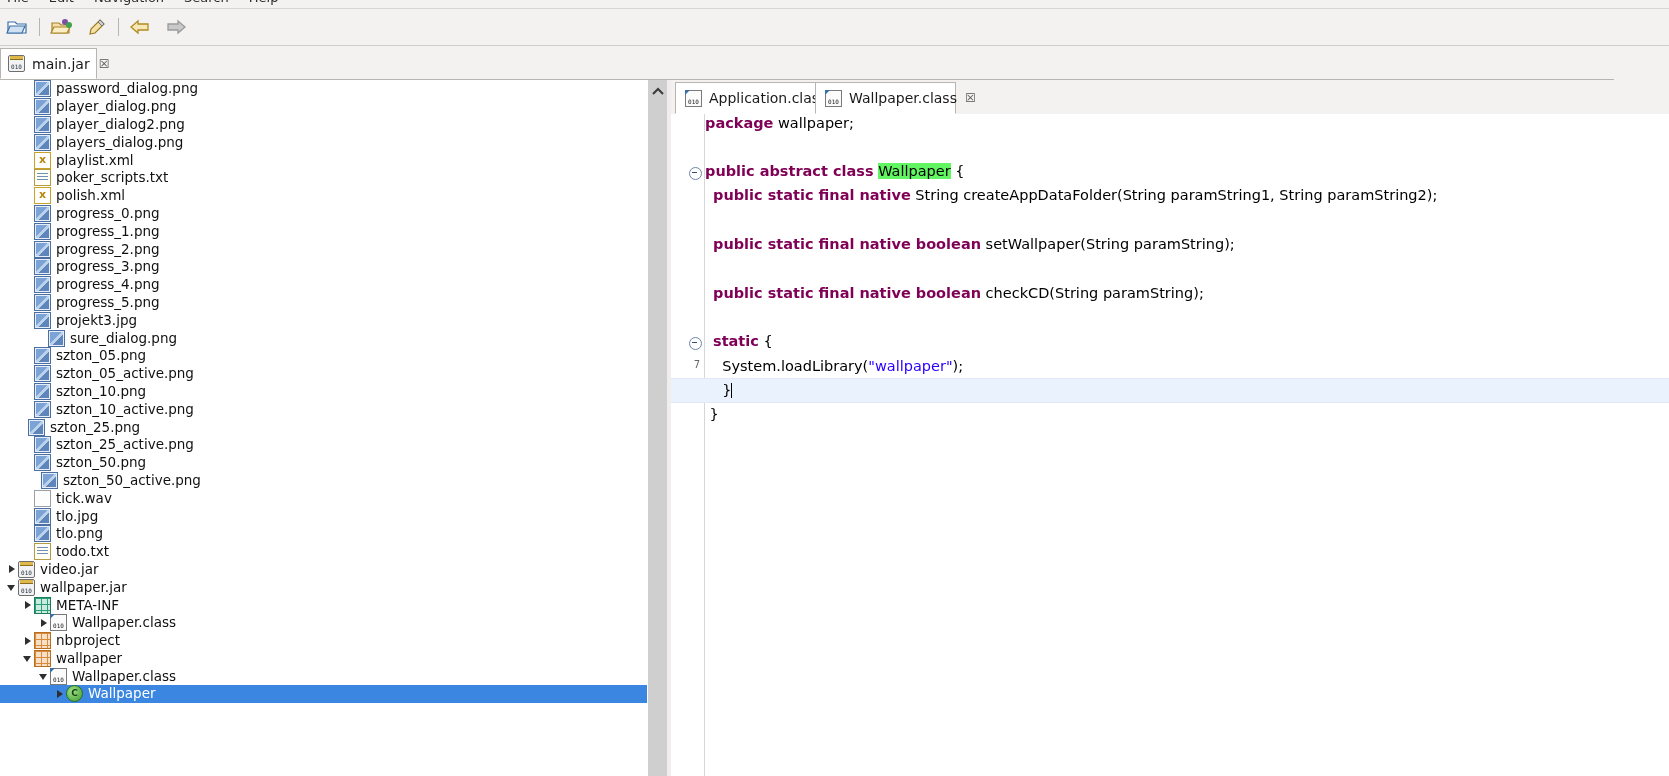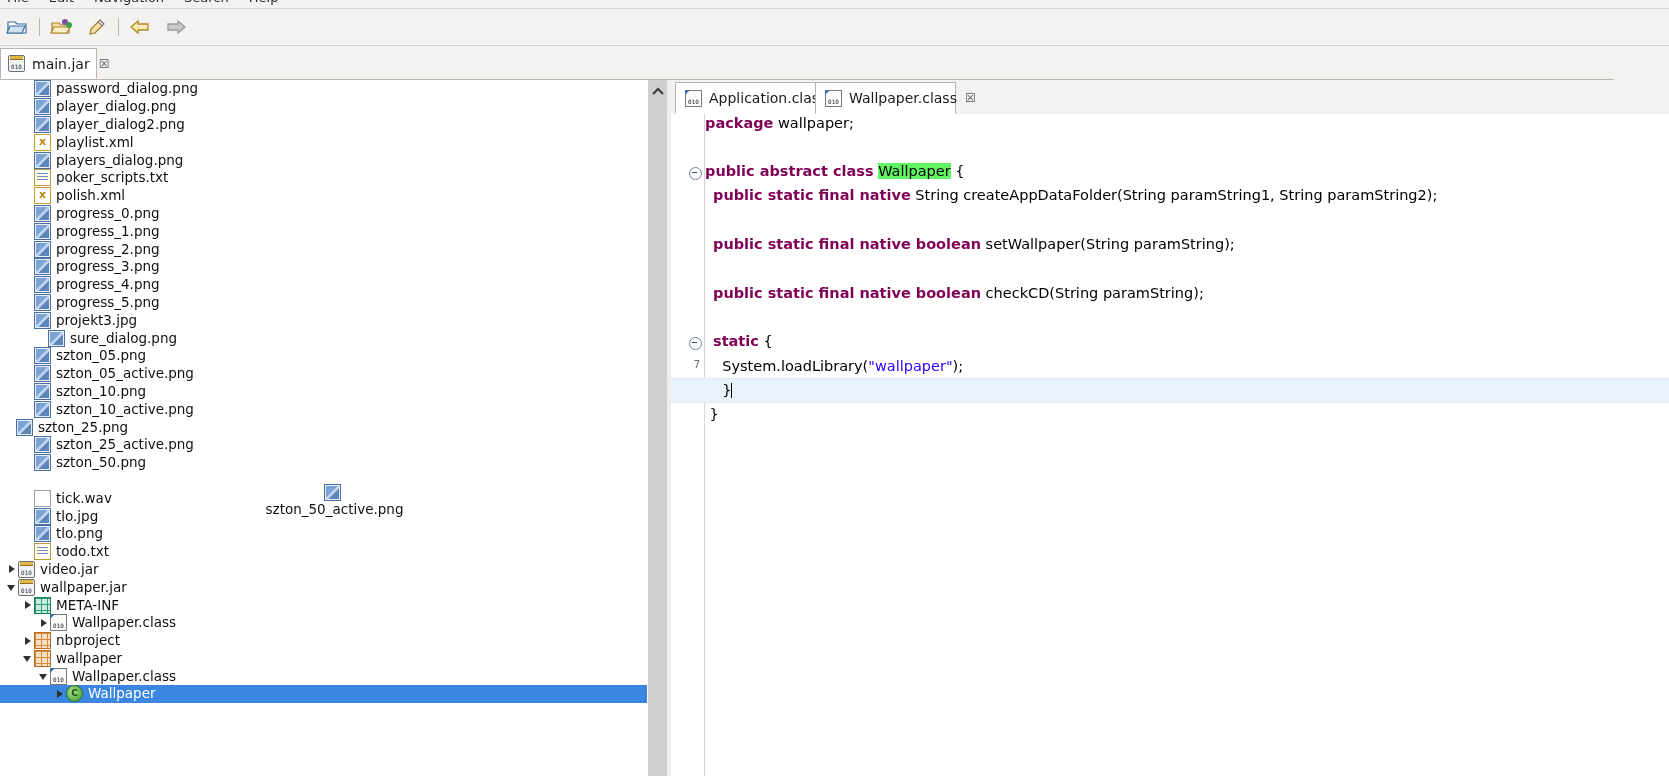--- a/index.html
+++ b/index.html
@@ -238,30 +238,30 @@
         <span class="icn png"></span>
         <span class="lbl">player_dialog.png</span>
       </div>
       <div class="row" style="padding-left: 22px;">
         <span class="twisty"></span>
         <span class="icn png"></span>
         <span class="lbl">player_dialog2.png</span>
       </div>
       <div class="row" style="padding-left: 22px;">
         <span class="twisty"></span>
+        <span class="icn png"></span>
+        <span class="lbl">players_dialog.png</span>
+      </div>
+      <div class="row" style="padding-left: 22px;">
+        <span class="twisty"></span>
         <span class="icn xml"></span>
         <span class="lbl">playlist.xml</span>
       </div>
       <div class="row" style="padding-left: 22px;">
         <span class="twisty"></span>
-        <span class="icn png"></span>
-        <span class="lbl">players_dialog.png</span>
-      </div>
-      <div class="row" style="padding-left: 22px;">
-        <span class="twisty"></span>
         <span class="icn txt"></span>
         <span class="lbl">poker_scripts.txt</span>
       </div>
       <div class="row" style="padding-left: 22px;">
         <span class="twisty"></span>
         <span class="icn xml"></span>
         <span class="lbl">polish.xml</span>
       </div>
       <div class="row" style="padding-left: 22px;">
         <span class="twisty"></span>
@@ -316,36 +316,36 @@
       <div class="row" style="padding-left: 22px;">
         <span class="twisty"></span>
         <span class="icn png"></span>
         <span class="lbl">szton_10.png</span>
       </div>
       <div class="row" style="padding-left: 22px;">
         <span class="twisty"></span>
         <span class="icn png"></span>
         <span class="lbl">szton_10_active.png</span>
       </div>
-      <div class="row" style="padding-left: 4px;">
+      <div class="row" style="padding-left: 16px;">
         <span class="twisty"></span>
         <span class="icn png"></span>
         <span class="lbl">szton_25.png</span>
       </div>
       <div class="row" style="padding-left: 22px;">
         <span class="twisty"></span>
         <span class="icn png"></span>
         <span class="lbl">szton_25_active.png</span>
       </div>
       <div class="row" style="padding-left: 22px;">
         <span class="twisty"></span>
         <span class="icn png"></span>
         <span class="lbl">szton_50.png</span>
       </div>
-      <div class="row" style="padding-left: 22px; flex-direction: column;">
+      <div class="row" style="padding-left: 29px;">
         <span class="twisty"></span>
         <span class="icn png"></span>
         <span class="lbl">szton_50_active.png</span>
       </div>
       <div class="row" style="padding-left: 22px;">
         <span class="twisty"></span>
         <span class="icn file"></span>
         <span class="lbl">tick.wav</span>
       </div>
       <div class="row" style="padding-left: 22px;">

